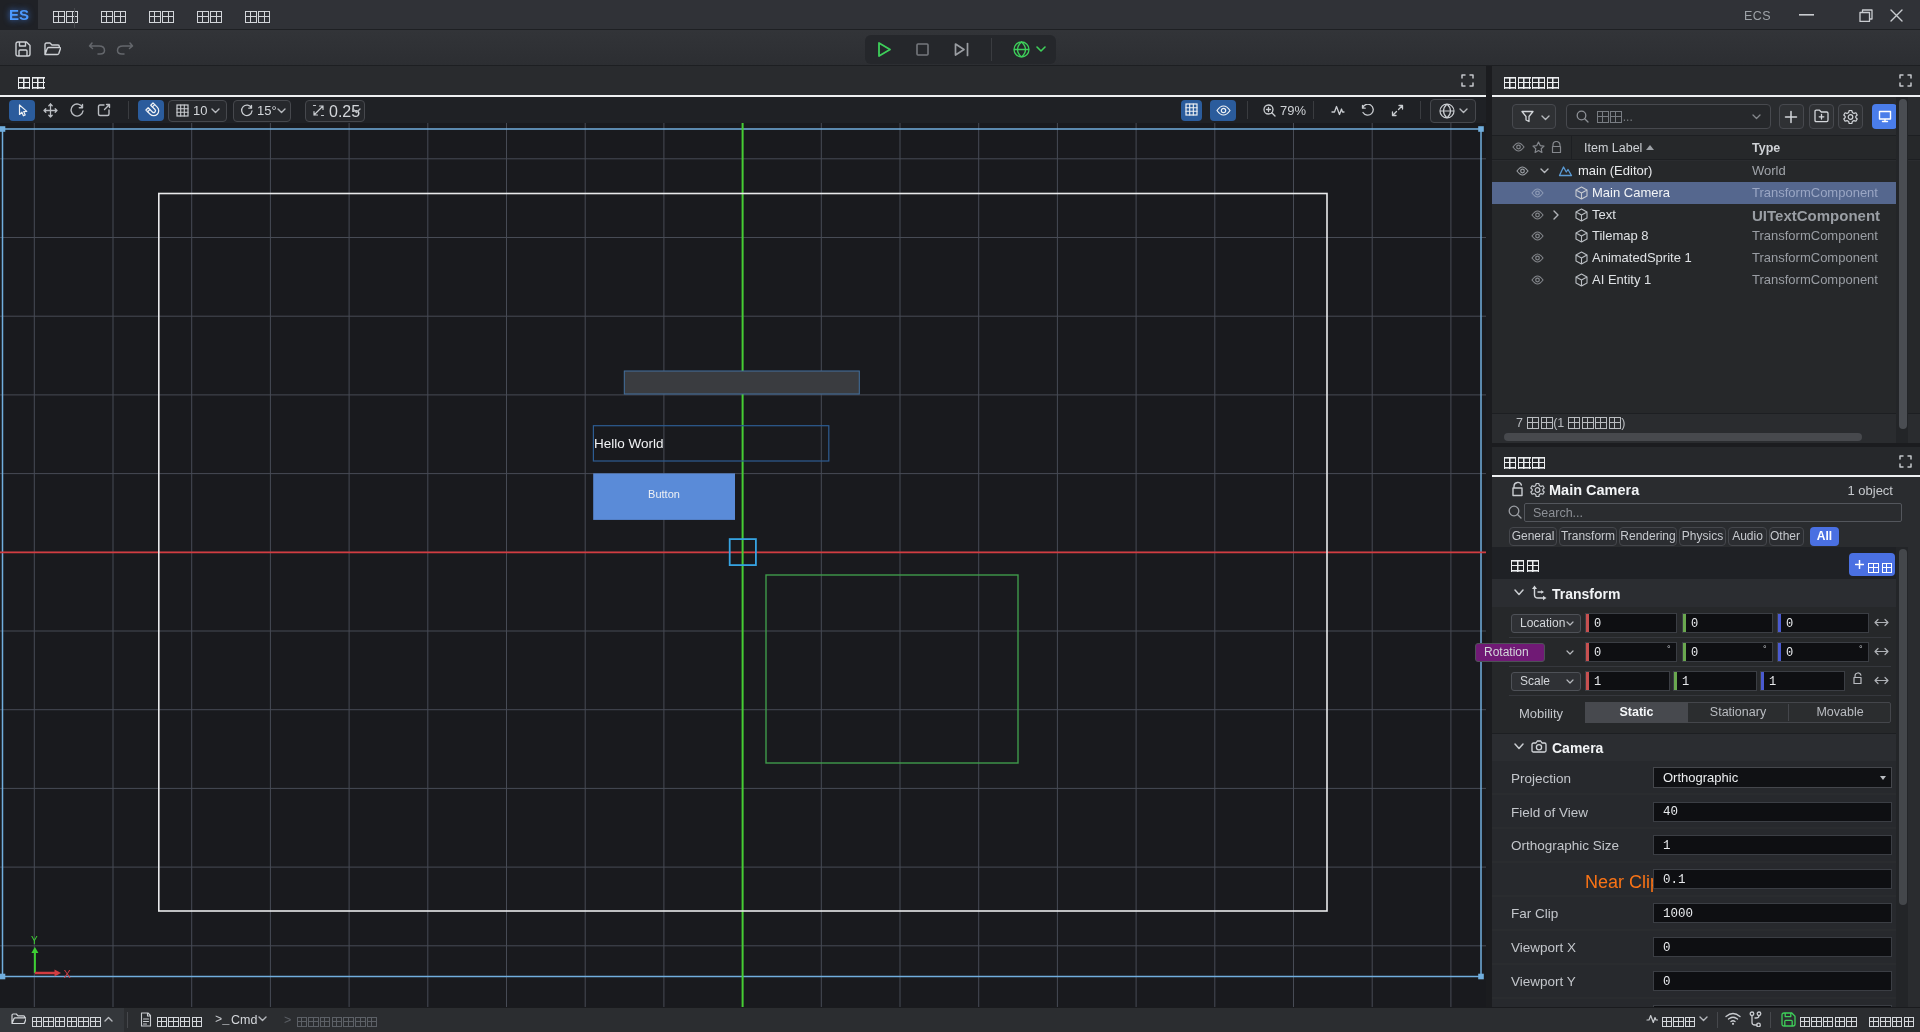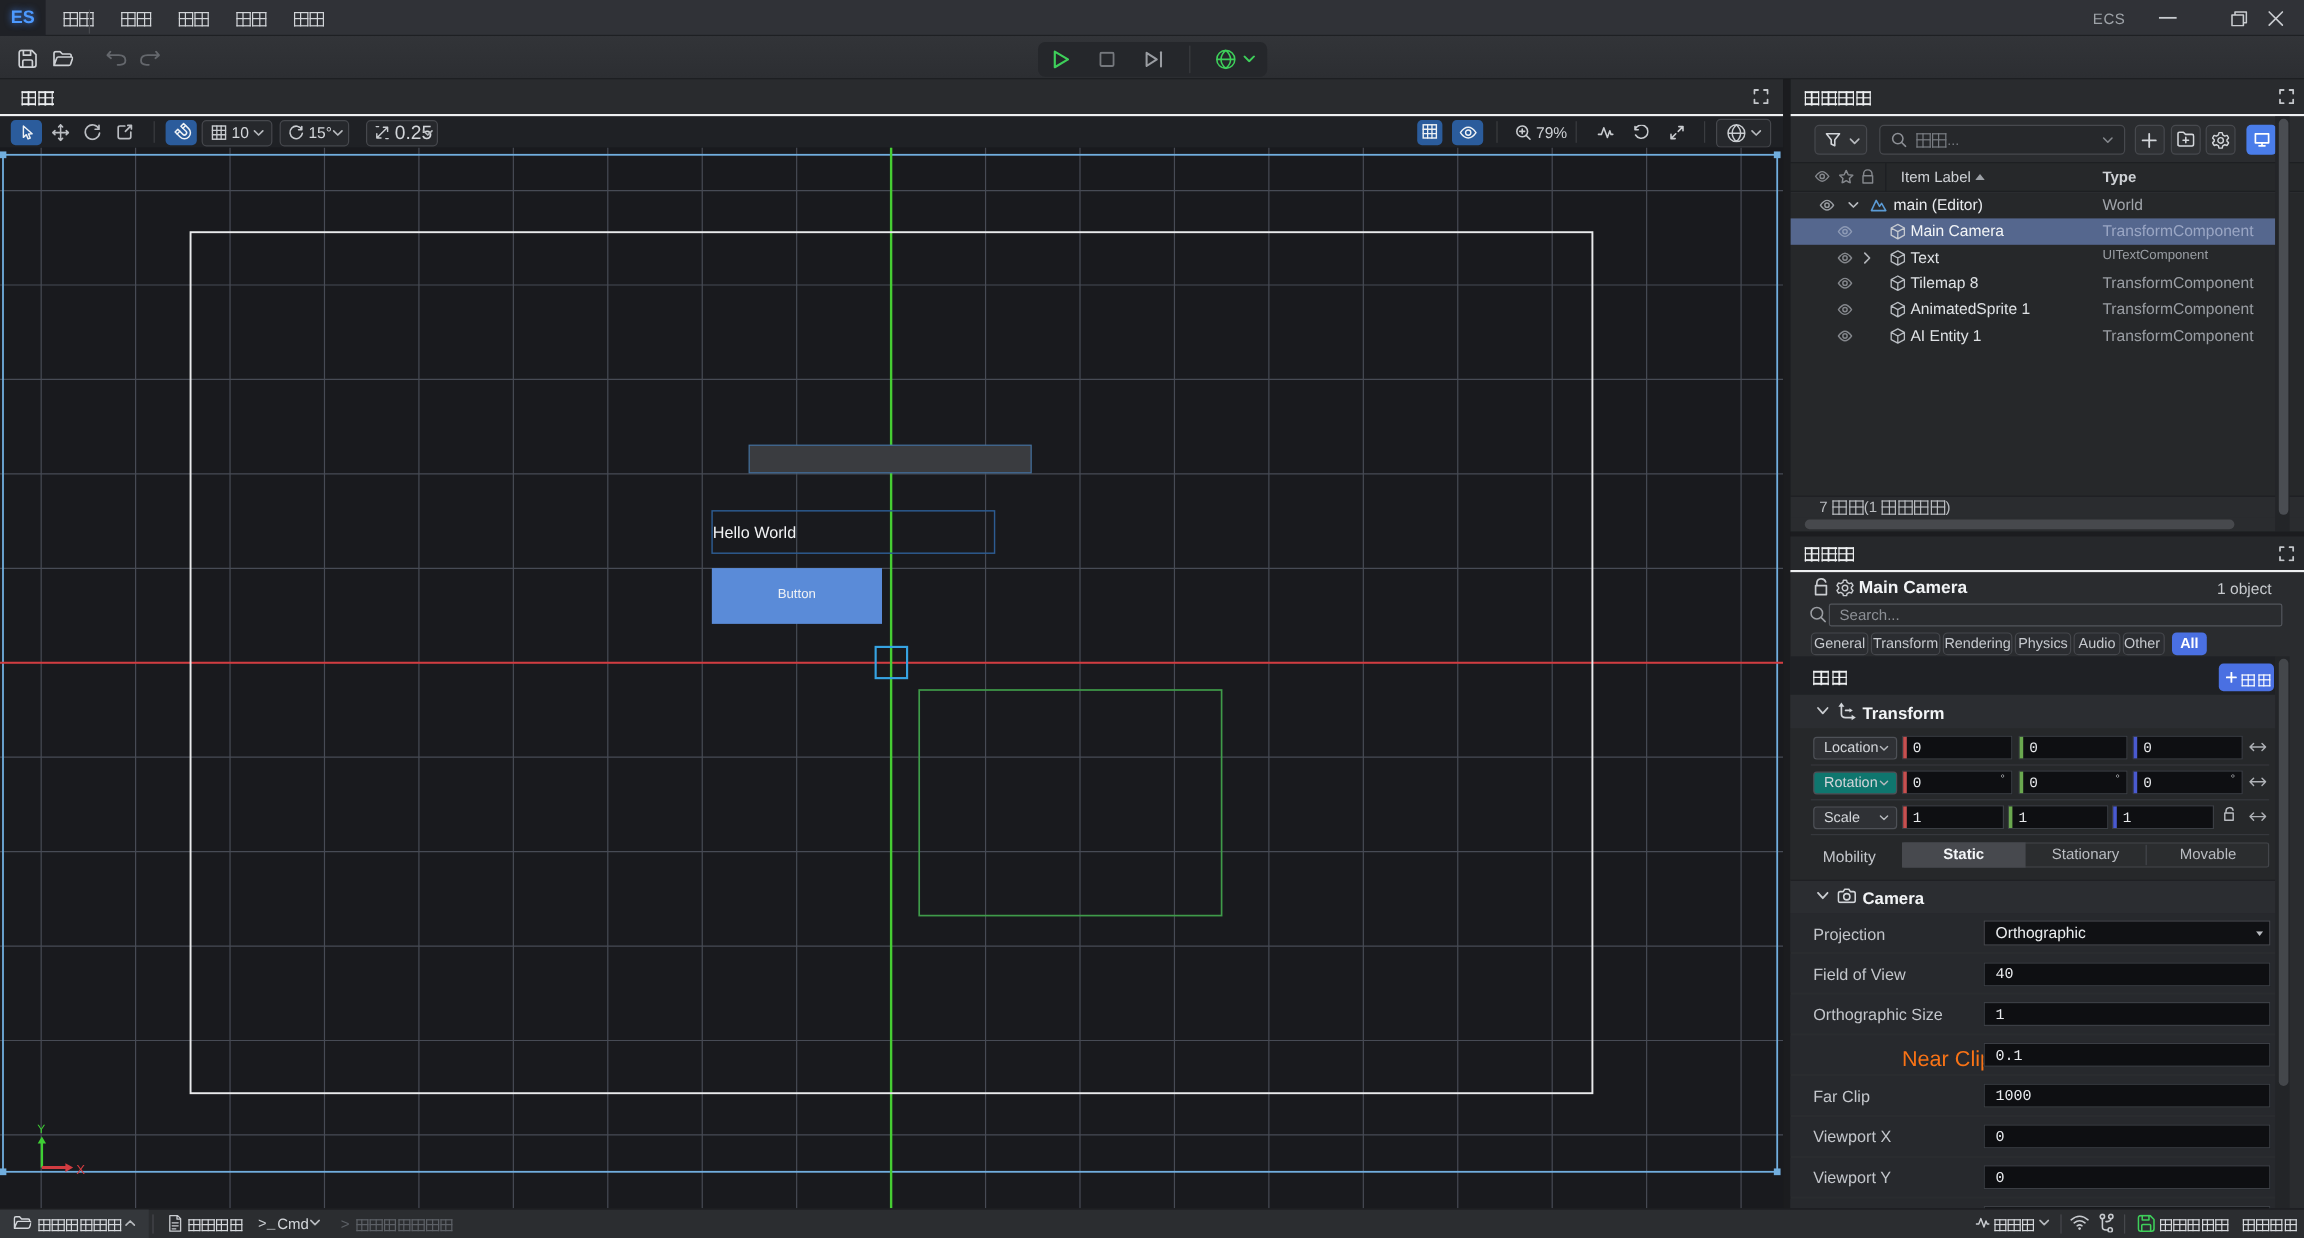--- a/index.html
+++ b/index.html
@@ -270,21 +270,21 @@
     <path d="M1 5 Q4 1 6.5 1 Q9 1 12 5 Q9 9 6.5 9 Q4 9 1 5 Z" stroke="#84878c" stroke-width="1.2" fill="none" style="stroke-linecap:round;stroke-linejoin:round;fill:none"></path>
     <circle cx="6.5" cy="5" r="1.8" stroke="#84878c" stroke-width="1.2" fill="none"></circle>
   </svg>
 <svg class="abs" style="left:1553px;top:209.75px" width="6" height="10" viewBox="0 0 6 10">
     <path d="M1 1 L5 5 L1 9" stroke="#b0b3b8" stroke-width="1.4" fill="none" style="stroke-linecap:round;stroke-linejoin:round;fill:none"></path>
   </svg>
 <svg class="abs" style="left:1575px;top:207.75px" width="13" height="14" viewBox="0 0 13 14">
     <path d="M6.5 1 L12 4 L12 10 L6.5 13 L1 10 L1 4 Z M1 4 L6.5 7 L12 4 M6.5 7 L6.5 13" stroke="#b9bdc2" stroke-width="1.1" fill="none" style="stroke-linecap:round;stroke-linejoin:round;fill:none"></path>
   </svg>
 <div class="abs" style="left:1592px;top:206.75px;color:#dfe2e5;font-size:13px;">Text</div>
-<div class="abs" style="left:1752px;top:206.75px;color:#9a9ea4;font-size:11px;">UITextComponent</div>
+<div class="abs" style="left:1752px;top:206.75px;color:#9a9ea4;font-size:15px;font-weight:bold;">UITextComponent</div>
 <svg class="abs" style="left:1531px;top:231.45px" width="13" height="10" viewBox="0 0 13 10">
     <path d="M1 5 Q4 1 6.5 1 Q9 1 12 5 Q9 9 6.5 9 Q4 9 1 5 Z" stroke="#84878c" stroke-width="1.2" fill="none" style="stroke-linecap:round;stroke-linejoin:round;fill:none"></path>
     <circle cx="6.5" cy="5" r="1.8" stroke="#84878c" stroke-width="1.2" fill="none"></circle>
   </svg>
 <svg class="abs" style="left:1575px;top:229.45px" width="13" height="14" viewBox="0 0 13 14">
     <path d="M6.5 1 L12 4 L12 10 L6.5 13 L1 10 L1 4 Z M1 4 L6.5 7 L12 4 M6.5 7 L6.5 13" stroke="#b9bdc2" stroke-width="1.1" fill="none" style="stroke-linecap:round;stroke-linejoin:round;fill:none"></path>
   </svg>
 <div class="abs" style="left:1592px;top:228.45px;color:#dfe2e5;font-size:13px;">Tilemap 8</div>
 <div class="abs" style="left:1752px;top:228.45px;color:#9a9ea4;font-size:13px;">TransformComponent</div>
 <svg class="abs" style="left:1531px;top:253.15000000000003px" width="13" height="10" viewBox="0 0 13 10">
@@ -372,21 +372,21 @@
 <div class="abs" style="left:1682px;top:613px;width:91px;height:20px;background:#0e0f12;border:1px solid #3b3e44;"></div>
 <div class="abs" style="left:1683px;top:614px;width:3px;height:18px;background:#6aa84f;"></div>
 <div class="abs mono" style="left:1691px;top:617px;color:#e8eaed;font-size:12px;">0</div>
 <div class="abs" style="left:1777px;top:613px;width:92px;height:20px;background:#0e0f12;border:1px solid #3b3e44;"></div>
 <div class="abs" style="left:1778px;top:614px;width:3px;height:18px;background:#4a5ad0;"></div>
 <div class="abs mono" style="left:1786px;top:617px;color:#e8eaed;font-size:12px;">0</div>
 <svg class="abs" style="left:1874px;top:618px" width="15" height="9" viewBox="0 0 15 9">
     <path d="M1 4.5 L14 4.5 M4 1.5 L1 4.5 L4 7.5 M11 1.5 L14 4.5 L11 7.5" stroke="#aeb1b6" stroke-width="1.2" fill="none" style="stroke-linecap:round;stroke-linejoin:round;fill:none"></path>
   </svg>
 <div class="abs" style="left:1509px;top:637px;width:382px;height:1px;background:#36383d;"></div>
-<div class="abs" style="left:1511px;top:643px;width:70px;height:19px;background:#0f766e;border:1px solid #4e5157;border-radius:3px;color:#d3d6da;font-size:12px;line-height:17px;padding-left:8px;">Rotation</div>
+<div class="abs" style="left:1475px;top:643px;width:70px;height:19px;background:#701a75;border:1px solid #4e5157;border-radius:3px;color:#d3d6da;font-size:12px;line-height:17px;padding-left:8px;">Rotation</div>
 <svg class="abs" style="left:1566px;top:650px" width="8" height="5" viewBox="0 0 8 5">
     <path d="M1 1 L4 4 L7 1" stroke="#b6b9bd" stroke-width="1.2" fill="none" style="stroke-linecap:round;stroke-linejoin:round;fill:none"></path>
   </svg>
 <div class="abs" style="left:1585px;top:642px;width:92px;height:20px;background:#0e0f12;border:1px solid #3b3e44;"></div>
 <div class="abs" style="left:1586px;top:643px;width:3px;height:18px;background:#c75050;"></div>
 <div class="abs mono" style="left:1594px;top:646px;color:#e8eaed;font-size:12px;">0</div>
 <div class="abs" style="left:1667px;top:644px;color:#c9ccd0;font-size:9px;">°</div>
 <div class="abs" style="left:1682px;top:642px;width:91px;height:20px;background:#0e0f12;border:1px solid #3b3e44;"></div>
 <div class="abs" style="left:1683px;top:643px;width:3px;height:18px;background:#6aa84f;"></div>
 <div class="abs mono" style="left:1691px;top:646px;color:#e8eaed;font-size:12px;">0</div>

